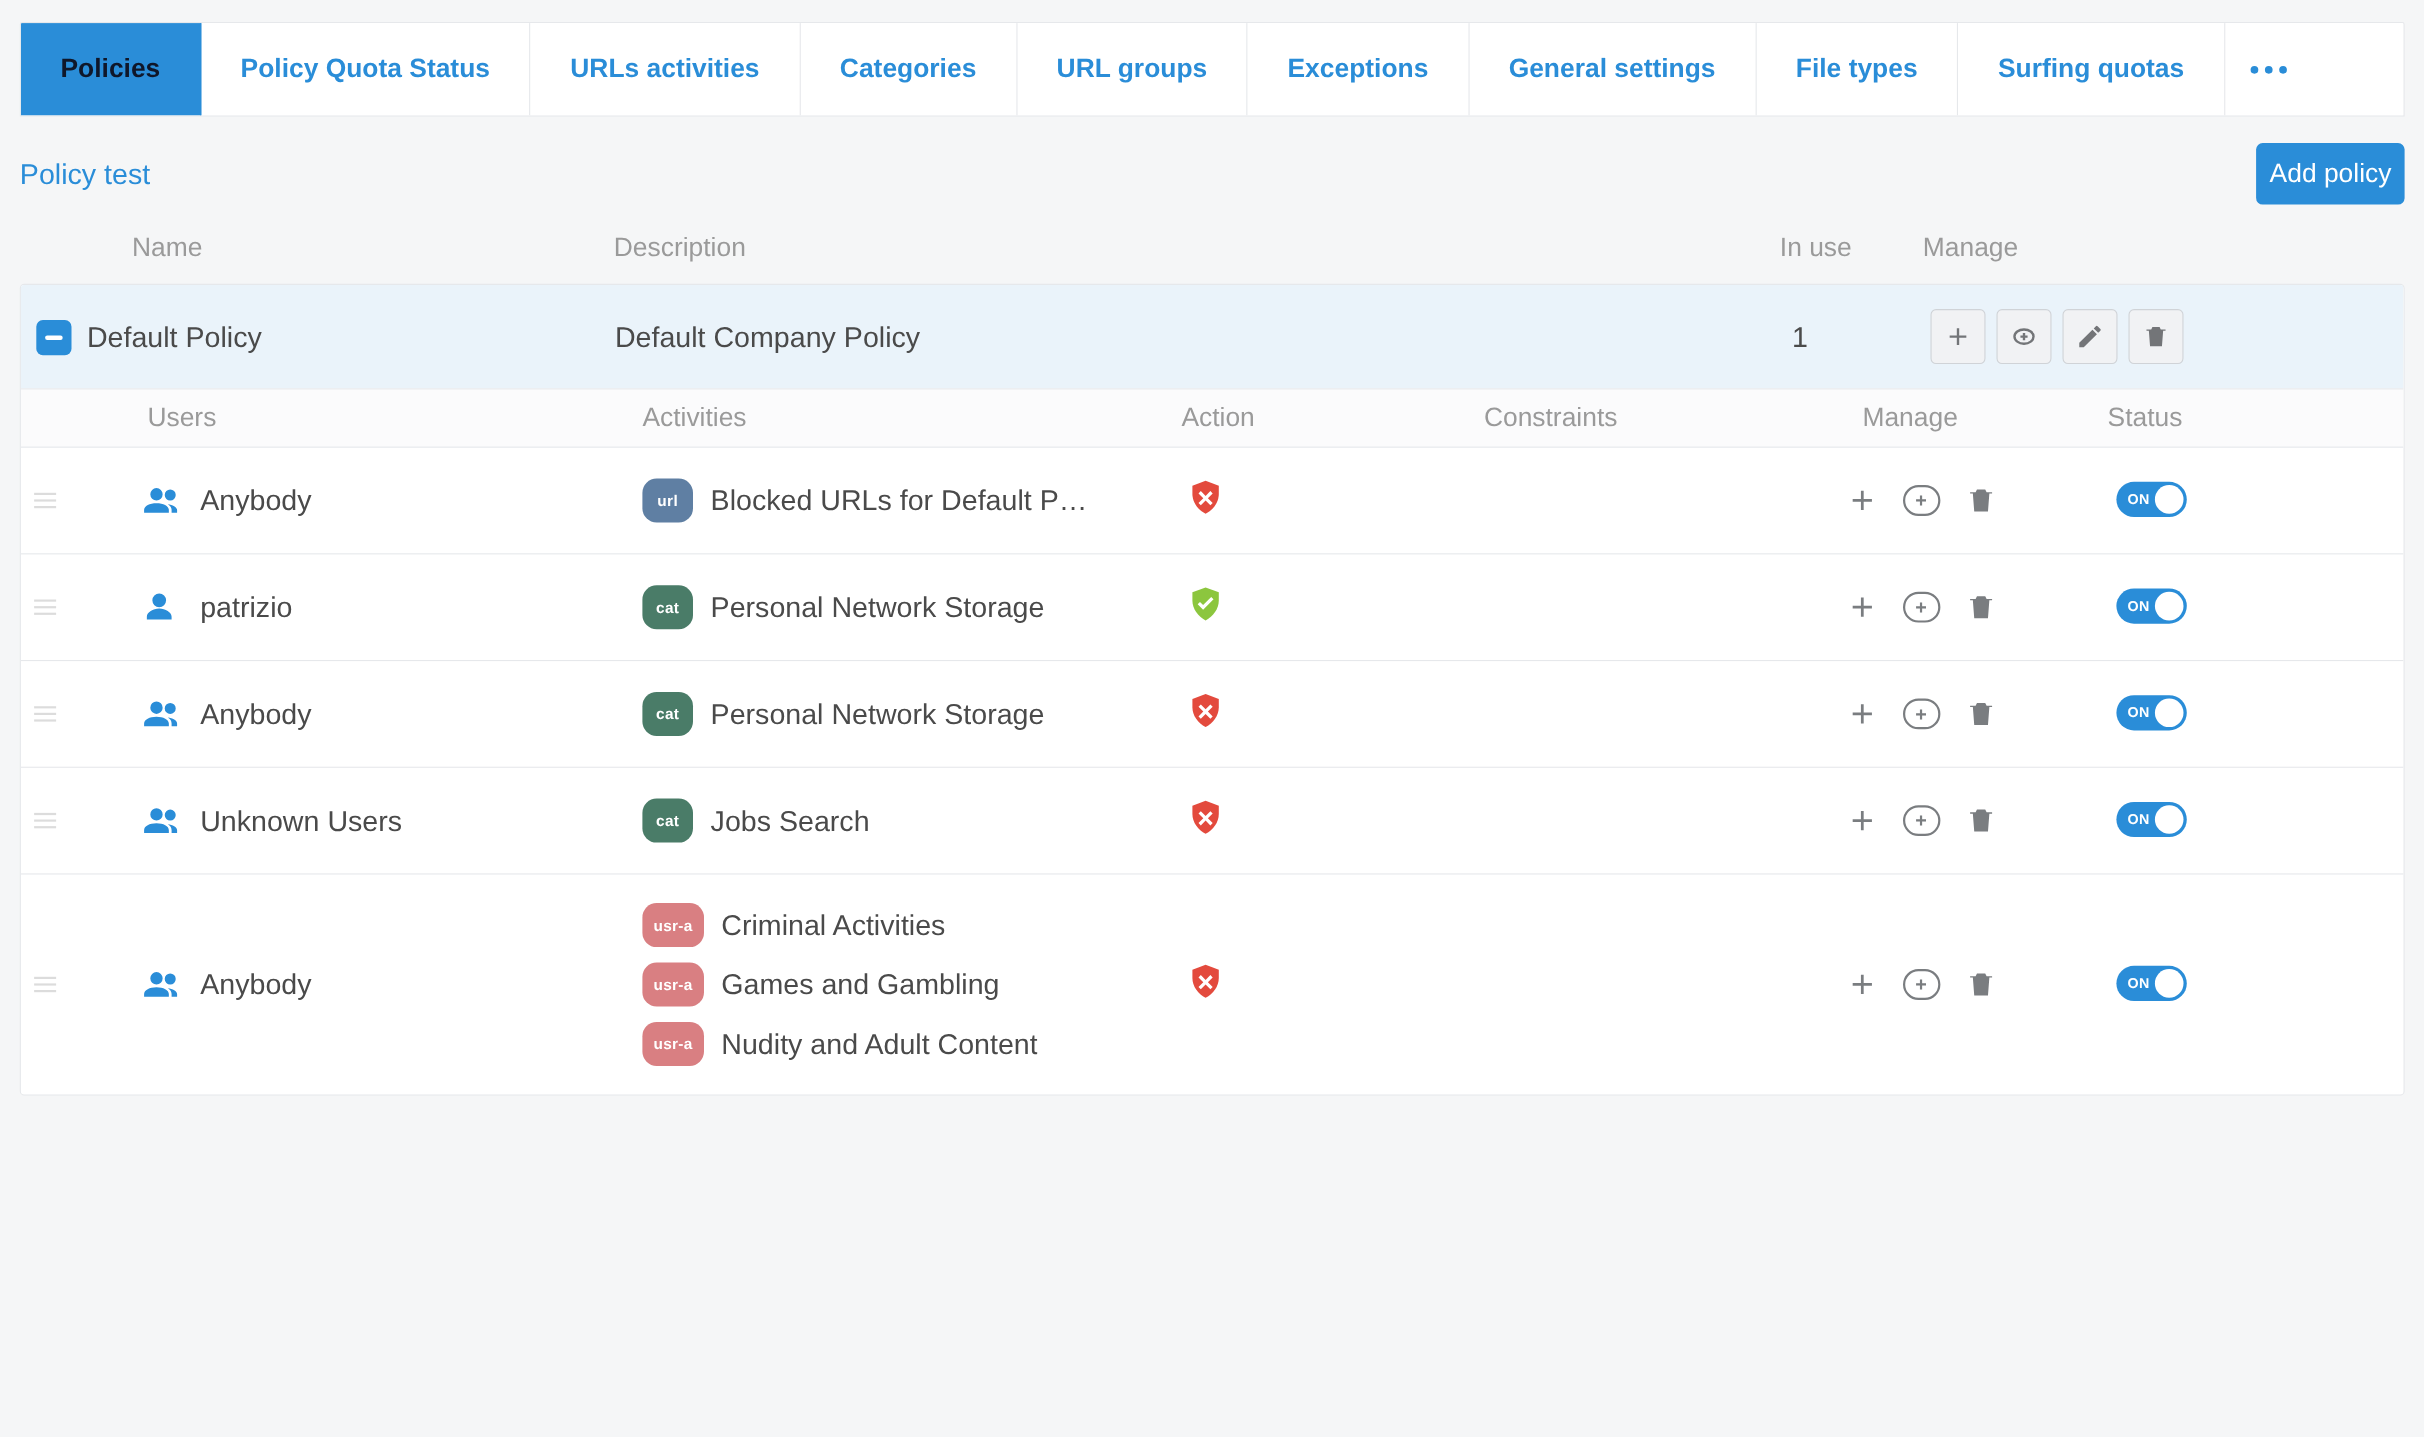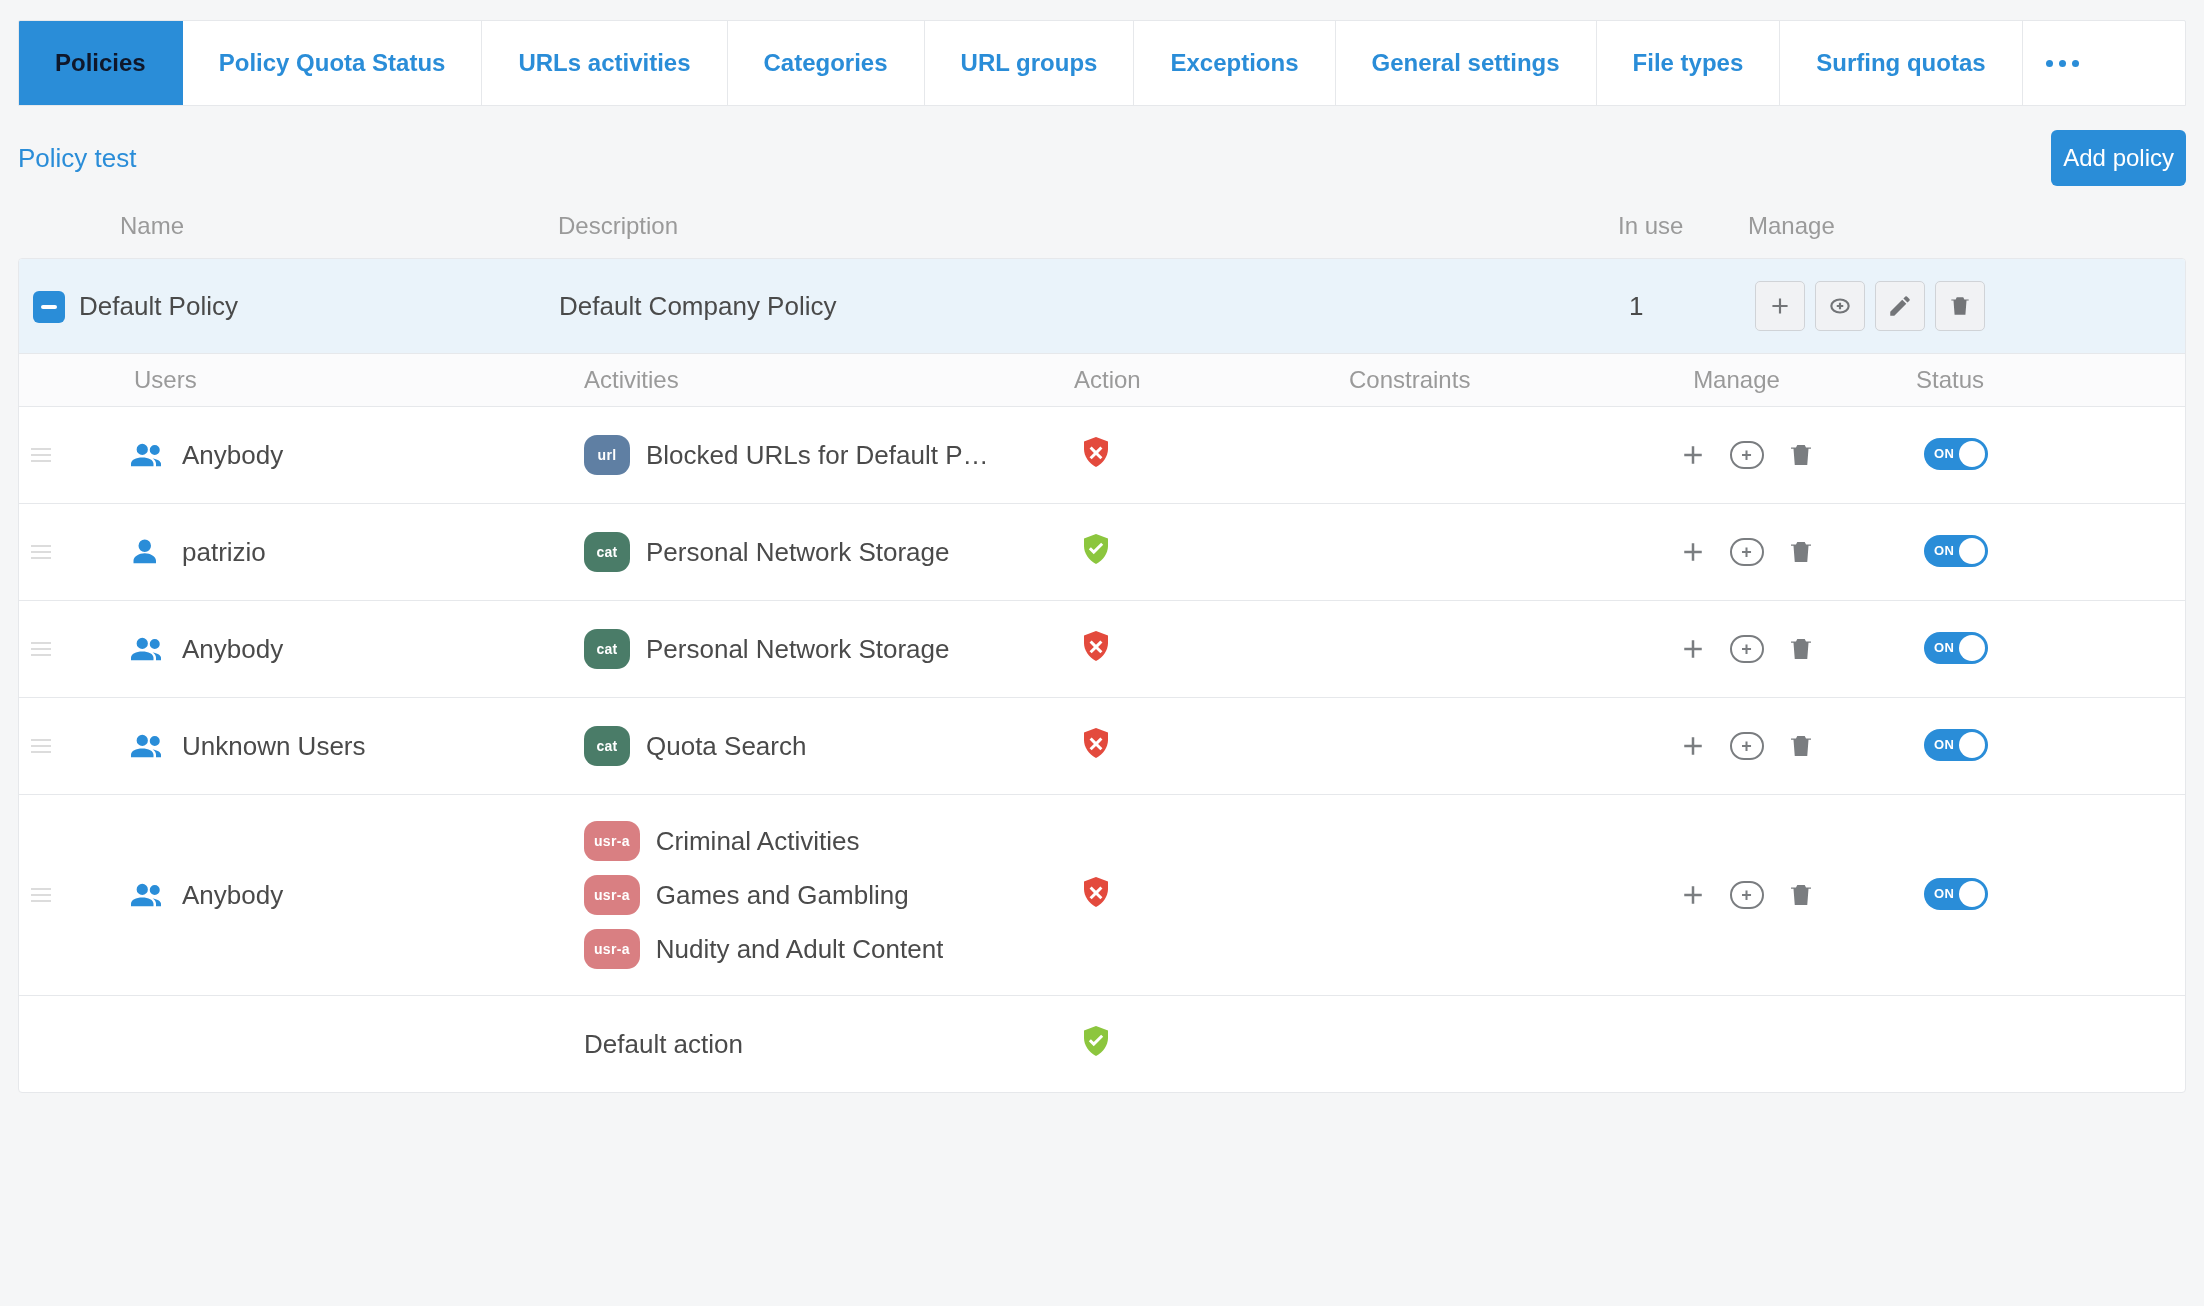--- a/index.html
+++ b/index.html
@@ -377,21 +377,21 @@
           </div>
           <div class="cell user-cell">
             <svg class="user-icon" viewBox="0 0 26 24" style="color:var(--blue)">
               <use href="#svg-users-group"></use>
             </svg>
             <span class="user-label">Unknown Users</span>
           </div>
           <div class="cell activities-cell">
             <div class="activity-item">
               <span class="badge cat">cat</span>
-              <span class="activity-label">Quota Search</span>
+              <span class="activity-label">Jobs Search</span>
             </div>
           </div>
           <div class="cell action-cell"><span class="shield">
               <svg viewBox="0 0 24 24">
                 <use href="#svg-shield-block"></use>
               </svg>
             </span></div>
           <div class="cell"></div>
           <div class="cell manage-cell">
             <span class="flat-icon"><svg viewBox="0 0 24 24" style="color:#7a7d80">
@@ -448,35 +448,20 @@
             <span class="clone-icon"></span>
             <span class="flat-icon"><svg viewBox="0 0 24 24" style="color:#7a7d80">
                 <use href="#svg-trash"></use>
               </svg></span>
           </div>
           <div class="cell status-cell"><span class="toggle">
               <span class="on-label">ON</span>
               <span class="knob"></span>
             </span></div>
         </div>
-        <div class="rule cols-inner">
-          <div class="cell drag-handle"></div>
-          <div class="cell user-cell"></div>
-          <div class="cell activities-cell">
-            <span class="default-action-label">Default action</span>
-          </div>
-          <div class="cell action-cell"><span class="shield">
-              <svg viewBox="0 0 24 24">
-                <use href="#svg-shield-allow"></use>
-              </svg>
-            </span></div>
-          <div class="cell"></div>
-          <div class="cell manage-cell"></div>
-          <div class="cell status-cell"></div>
-        </div>
       </div>
 
   </div>
 </div>
 
 <svg width="0" height="0" style="position:absolute">
   <defs>
     <g id="svg-users-group">
       <path fill="currentColor" d="M10 12a4.5 4.5 0 1 0 0-9 4.5 4.5 0 0 0 0 9zm10 0a4 4 0 1 0 0-8 4 4 0 0 0 0 8zM1 21v-2c0-3 4-5 9-5s9 2 9 5v2H1zm20 0v-2c0-1.8-1-3.3-2.7-4.3 3.4.4 6.7 2 6.7 4.3v2h-4z"></path>
     </g>

